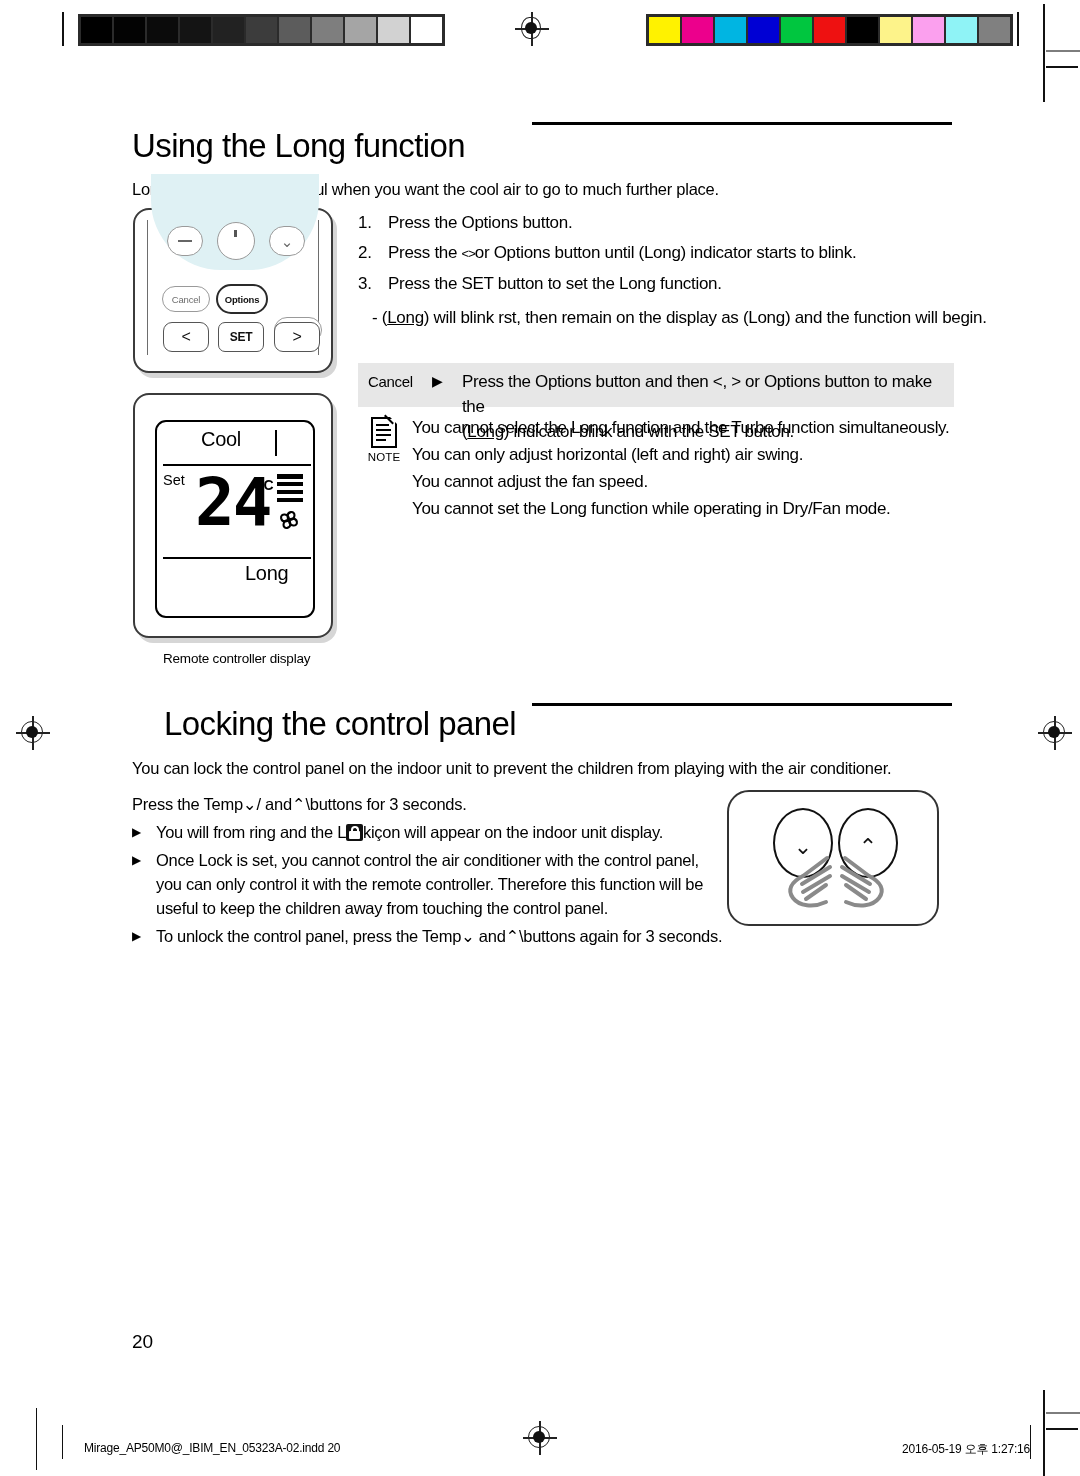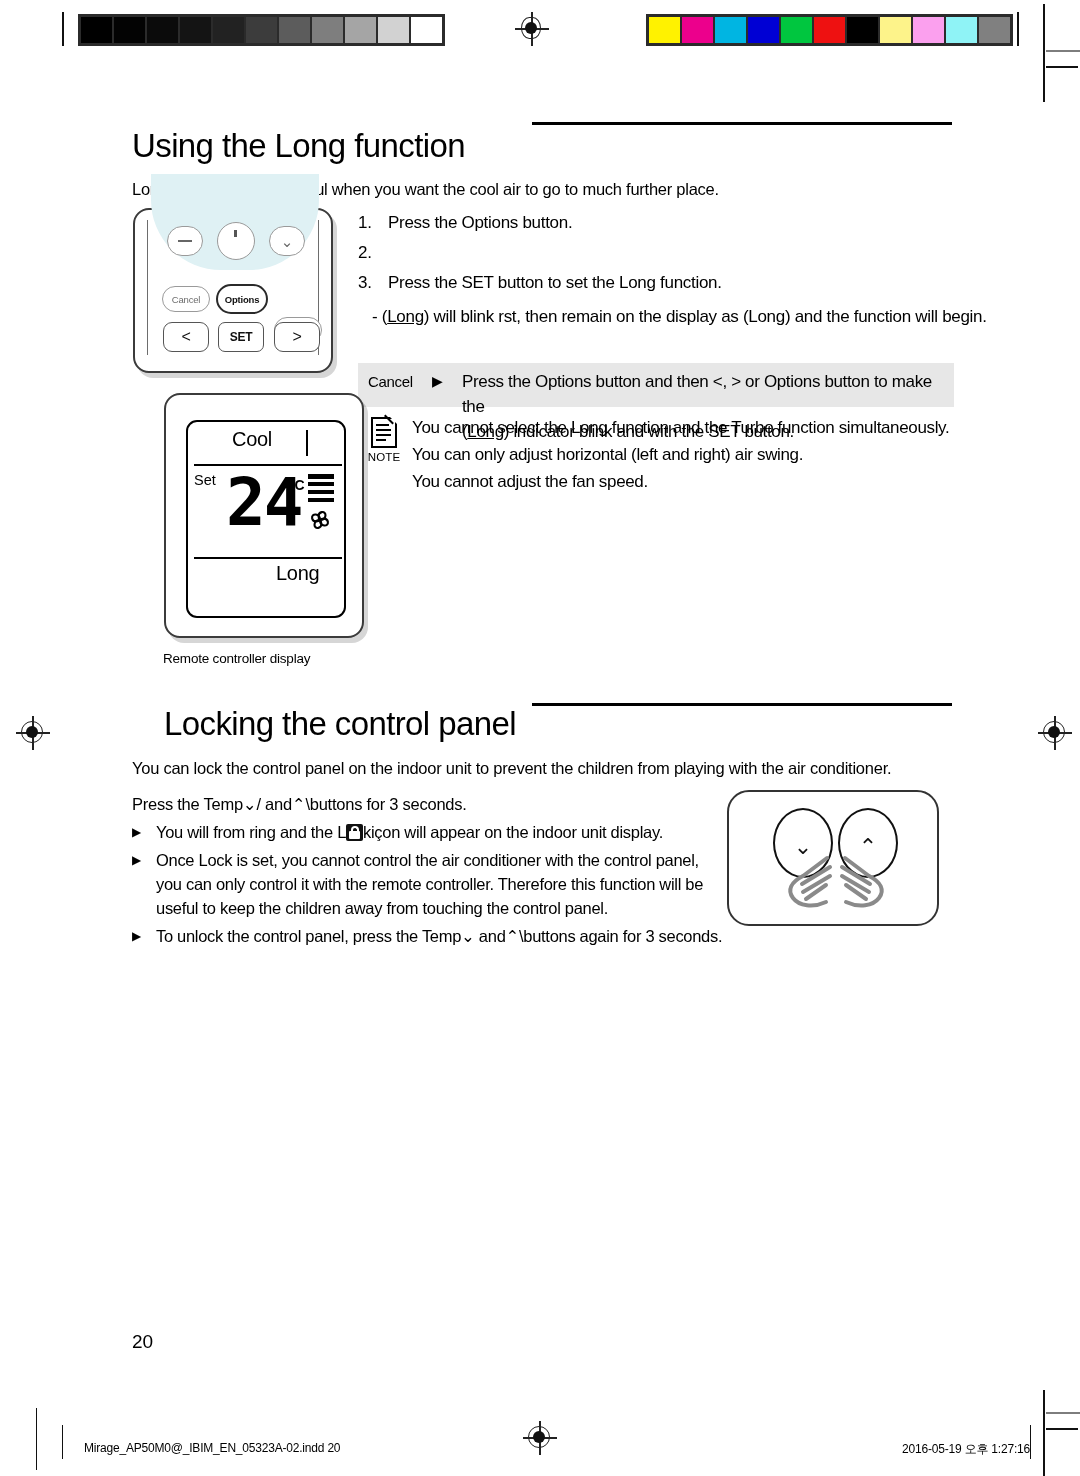--- a/index.html
+++ b/index.html
@@ -85,21 +85,21 @@
   .rbtn.sq{border-radius:7px;border:1.8px solid #555;color:#111;font-size:12px;font-weight:600;}
   .rbtn.arrowbtn{border-radius:9px;border:1.8px solid #555;font-size:16px;color:#111;}
   .swingicon{position:relative;width:26px;height:26px;}
   .swingicon .b{position:absolute;left:11px;top:2px;width:3px;height:13px;background:#555;}
   .swingicon .v{position:absolute;left:3px;top:9px;width:0;height:0;border-left:10px solid transparent;border-right:10px solid transparent;border-top:10px solid #fff;}
   .chev{font-size:15px;color:#666;line-height:1;}
 
   
   .dispcard{
     position:absolute;background:#fff;border:2.2px solid #3b3b3b;border-radius:16px;
-    box-shadow:4px 5px 0 rgba(0,0,0,.16);box-sizing:border-box;margin-left:31px;
+    box-shadow:4px 5px 0 rgba(0,0,0,.16);box-sizing:border-box;
   }
   .lcd{position:absolute;border:2px solid #000;border-radius:11px;box-sizing:border-box;background:#fff;}
   .lcd .cool{position:absolute;font-size:20px;letter-spacing:-0.3px;}
   .lcd .pipe{position:absolute;width:2px;background:#000;}
   .lcd .hr{position:absolute;height:2.4px;background:#000;}
   .lcd .setlbl{position:absolute;font-size:14.5px;}
   .lcd .temp{position:absolute;font-size:66px;font-weight:700;font-family:"DejaVu Sans Mono","Liberation Mono",monospace;letter-spacing:-2px;line-height:1;}
   .lcd .deg{position:absolute;font-size:14px;font-weight:700;}
   .lcd .longlbl{position:absolute;font-size:20px;letter-spacing:-0.3px;}
   .bars{position:absolute;width:26px;}
@@ -225,20 +225,21 @@
     <div class="rbtn arrowbtn" style="left:139px;top:112px;width:46px;height:30px;">&gt;</div>
   </div>
 
   <div class="olist" style="left:358px;top:208px;">
     <div class="oli">
       <span class="num">1.</span>
       <span>Press the Options button.</span>
     </div>
     <div class="oli">
       <span class="num">2.</span>
+      <span><span>Press the </span><span class="arrowglyph">&lt;&gt;</span><span>or Options button until (Long) indicator starts to blink.</span></span>
     </div>
     <div class="oli">
       <span class="num">3.</span>
       <span>Press the SET button to set the Long function.</span>
     </div>
     <div class="dash-line" style="margin-top:6px;width:628px;">
       <span>-</span>
       <span>(</span><span class="u">Long</span><span>) will blink  rst, then remain on the display as (Long) and the function will begin.</span>
     </div>
   </div>
@@ -262,20 +263,21 @@
         <i style="top:22px;width:10px;"></i>
         <div class="fold"></div>
         <div class="foldline"></div>
       </div>
       <div class="noteword">NOTE</div>
     </div>
     <div class="notelines">
       <div>You cannot select the Long function and the Turbo function simultaneously.</div>
       <div>You can only adjust horizontal (left and right) air swing.</div>
       <div>You cannot adjust the fan speed.</div>
+      <div>You cannot set the Long function while operating in Dry/Fan mode.</div>
     </div>
   </div>
 
   <div class="dispcard" style="left:133px;top:393px;width:200px;height:245px;">
     <div class="lcd" style="left:20px;top:25px;width:160px;height:198px;">
       <div class="cool" style="left:44px;top:6px;">Cool</div>
       <div class="pipe" style="left:118px;top:8px;height:26px;"></div>
       <div class="hr" style="left:6px;top:42px;width:148px;"></div>
       <div class="setlbl" style="left:6px;top:50px;">Set</div>
       <div class="temp" style="left:38px;top:48px;">24</div>

